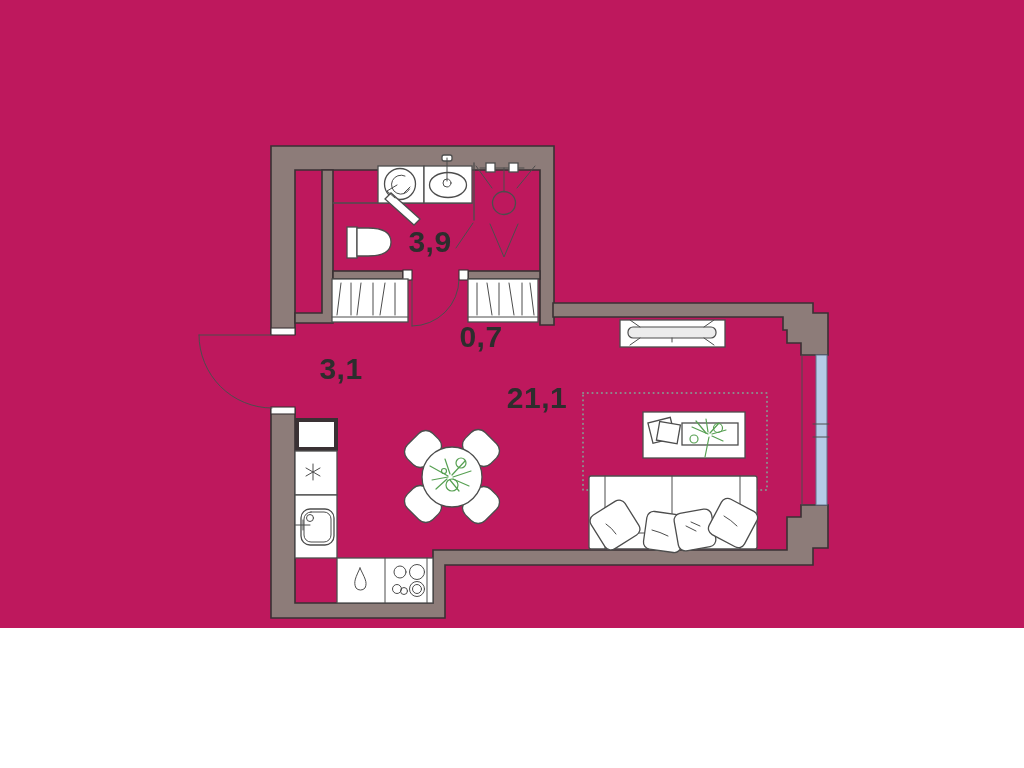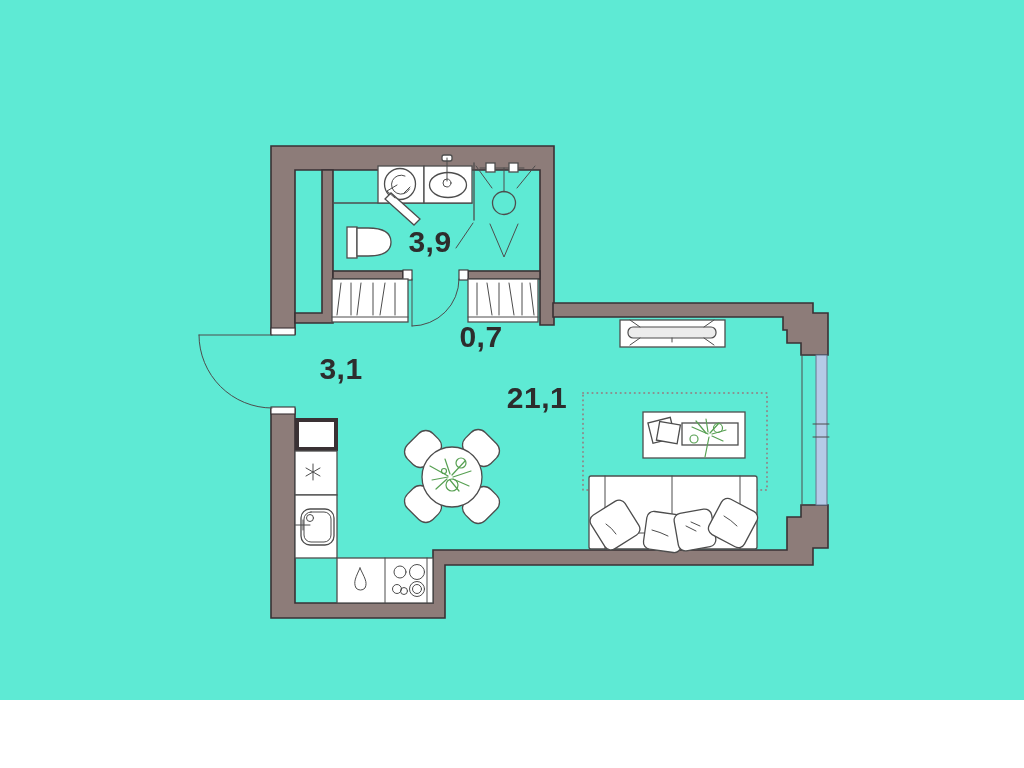--- a/index.html
+++ b/index.html
@@ -5,21 +5,21 @@
   :root{
     --wall-fill:#8d7c79;
     --wall-stroke:#3a3134;
     --line:#4d4d4d;
     --plant:#57a052;
     --glass:#b5cbe7;
     --text:#2d2d2d;
     --tvband:#ececec;
   }
   html,body{margin:0;padding:0;background:#ffffff;}
-  .stage{width:1024px;height:700px;background:#5eead4;position:relative;overflow:hidden;}
+  .stage{width:1024px;height:628px;background:#be185d;position:relative;overflow:hidden;}
   svg{display:block;}
   .wall{fill:var(--wall-fill);stroke:var(--wall-stroke);stroke-width:1.6;stroke-linejoin:miter;}
   .jamb{fill:#fdfdfd;stroke:var(--wall-stroke);stroke-width:1.1;}
   .shaft{fill:#ffffff;stroke:var(--wall-stroke);stroke-width:4;}
   .f{fill:#ffffff;stroke:var(--line);stroke-width:1.3;}
   .l{fill:none;stroke:var(--line);stroke-width:1.3;stroke-linecap:round;}
   .lt{fill:none;stroke:var(--line);stroke-width:1;stroke-linecap:round;}
   .g{fill:none;stroke:var(--plant);stroke-width:1.2;stroke-linecap:round;}
   .dot{fill:none;stroke:#8d8d8d;stroke-width:2;stroke-dasharray:0.2 4.5;stroke-linecap:round;}
   .glass{fill:var(--glass);stroke:#64748c;stroke-width:1;}

